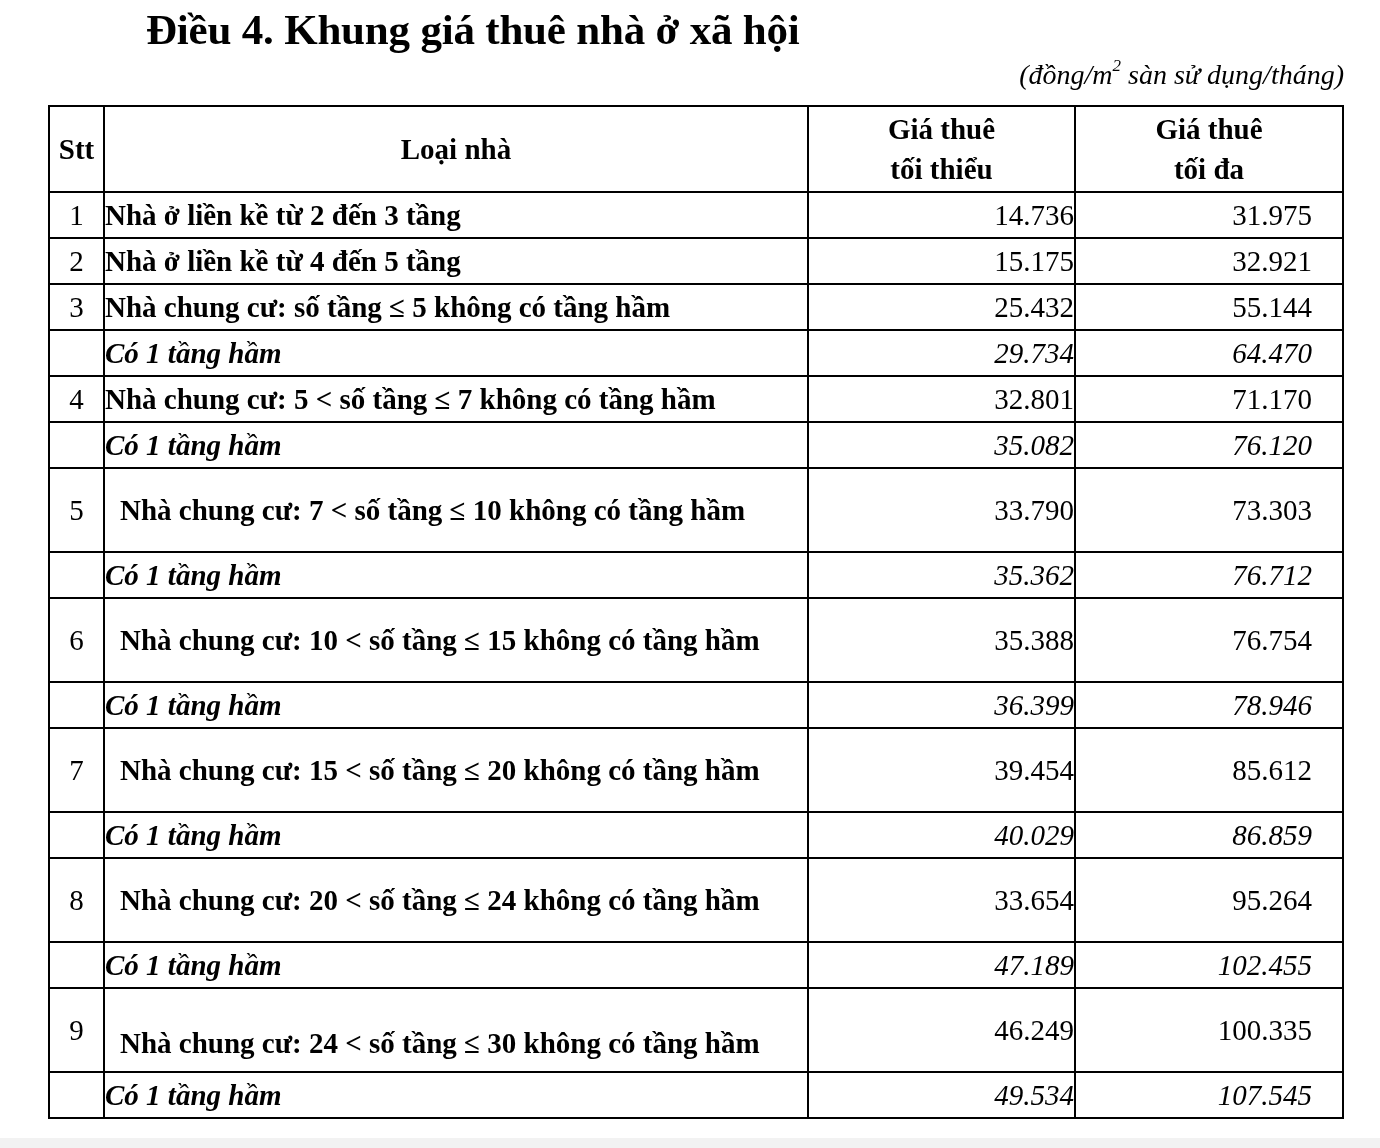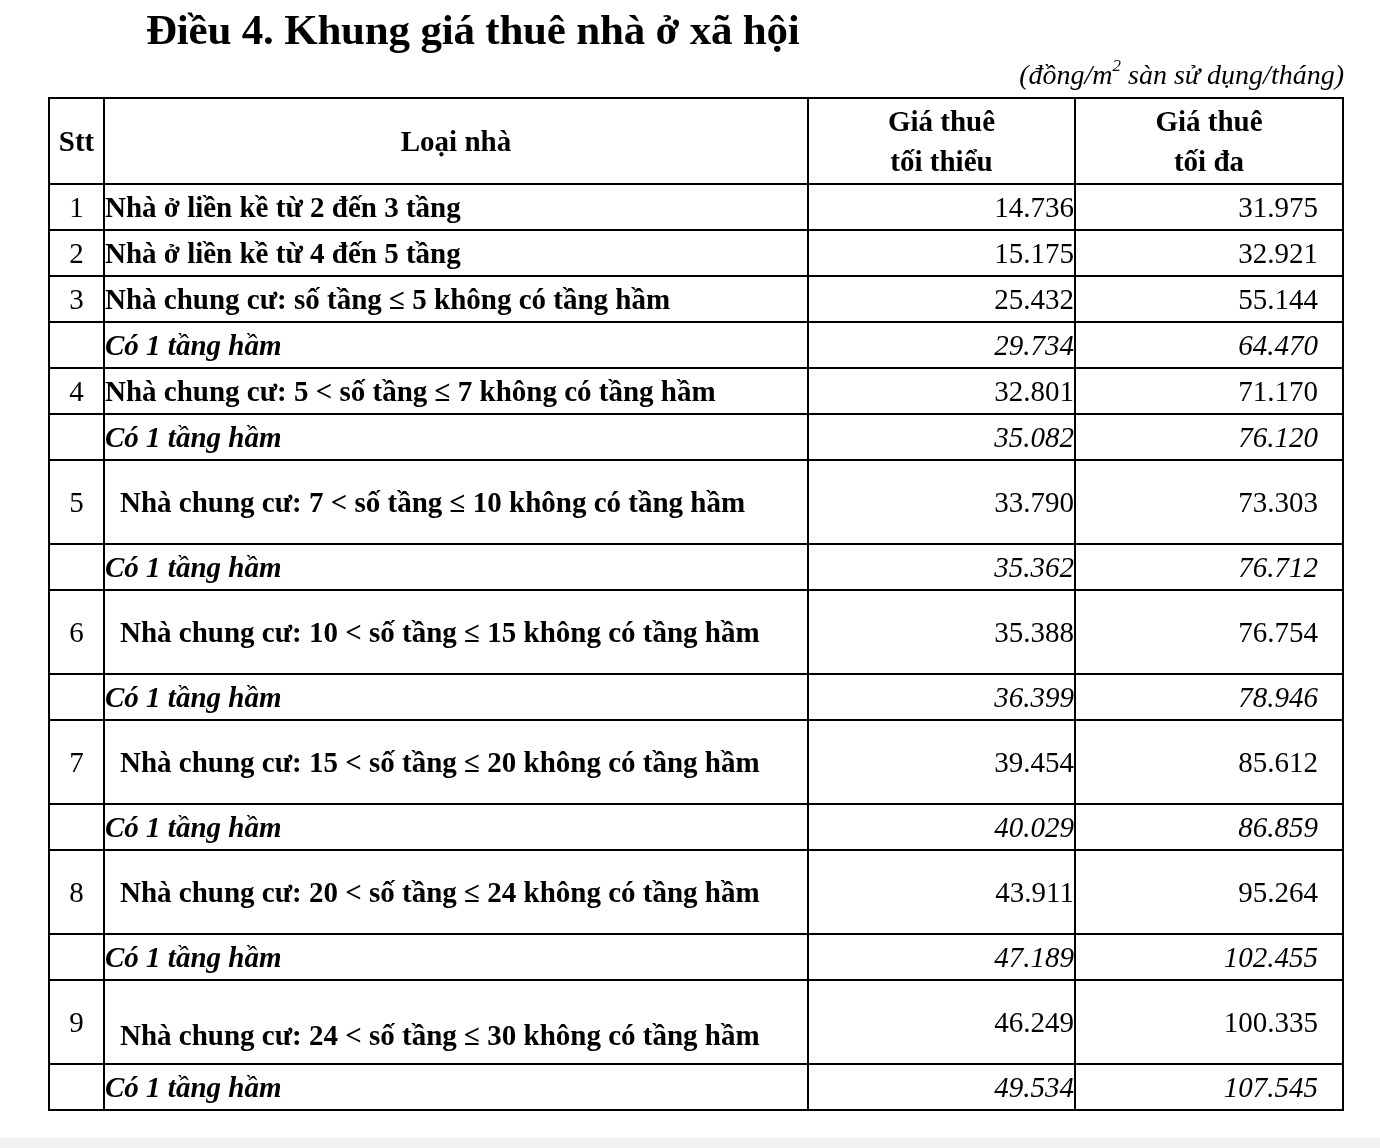--- a/index.html
+++ b/index.html
@@ -41,21 +41,21 @@
       line-height: 38px;
     }
     .unit sup {
       font-size: 17px;
       position: relative;
       top: -3px;
     }
     table.price-table {
       position: absolute;
       left: 48px;
-      top: 97px;
+      top: 105px;
       border-collapse: collapse;
       table-layout: fixed;
       width: 1294px;
     }
     table.price-table col.c-stt { width: 55px; }
     table.price-table col.c-type { width: 704px; }
     table.price-table col.c-min { width: 267px; }
     table.price-table col.c-max { width: 268px; }
     table.price-table th, table.price-table td {
       border: 2px solid #000000;
@@ -80,21 +80,21 @@
     td.type {
       text-align: left;
       padding-left: 0px;
       white-space: normal;
       font-weight: bold;
     }
     td.num {
       text-align: right;
       padding-right: 24px;
     }
-    td.max.num { padding-right: 24px; }
+    td.max.num { padding-right: 30px; }
     tr.single td { height: 44px; }
     tr.double td { height: 82px; }
     tr.double td.type { line-height: 38px; padding-left: 15px; }
     tr.sub td.type, tr.sub td.num {
       font-style: italic;
     }
   </style>
 </head>
 <body>
 
@@ -200,21 +200,21 @@
       <td class="stt"></td>
       <td class="type">Có 1 tầng hầm</td>
       <td class="num">40.029</td>
       <td class="num max">86.859</td>
     </tr>
     <tr class="double">
       <td class="stt">8</td>
       <td class="type">
           <div style="width:670px;">Nhà chung cư: 20 &lt; số tầng ≤ 24 không có tầng hầm</div>
         </td>
-      <td class="num">43.911</td>
+      <td class="num">33.654</td>
       <td class="num max">95.264</td>
     </tr>
     <tr class="single sub">
       <td class="stt"></td>
       <td class="type">Có 1 tầng hầm</td>
       <td class="num">47.189</td>
       <td class="num max">102.455</td>
     </tr>
     <tr class="double">
       <td class="stt">9</td>

